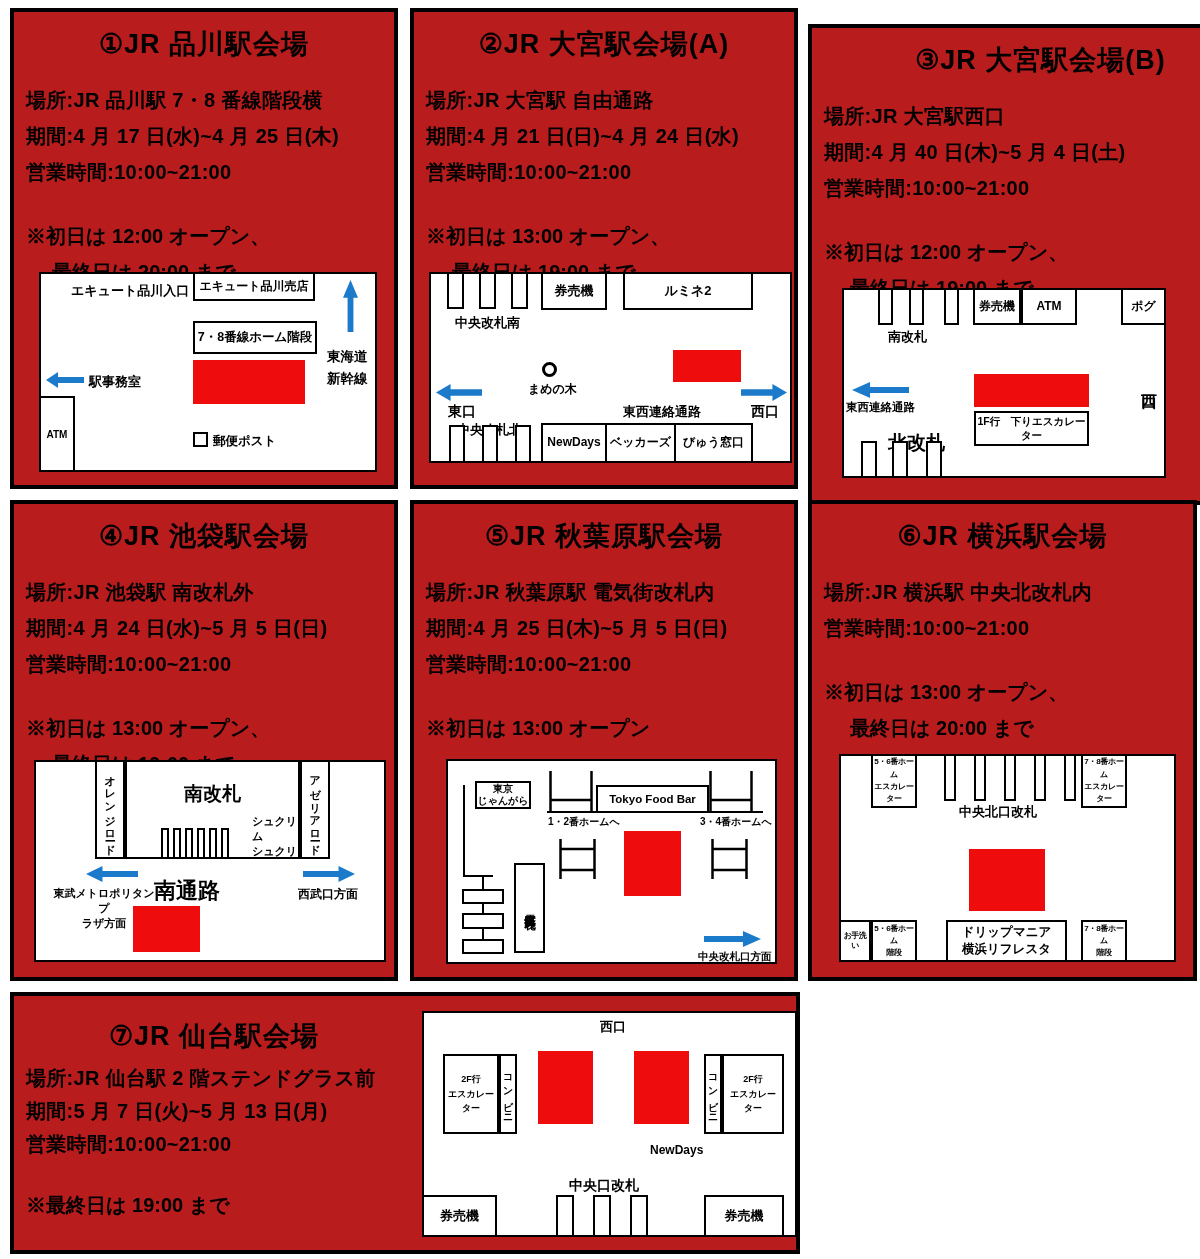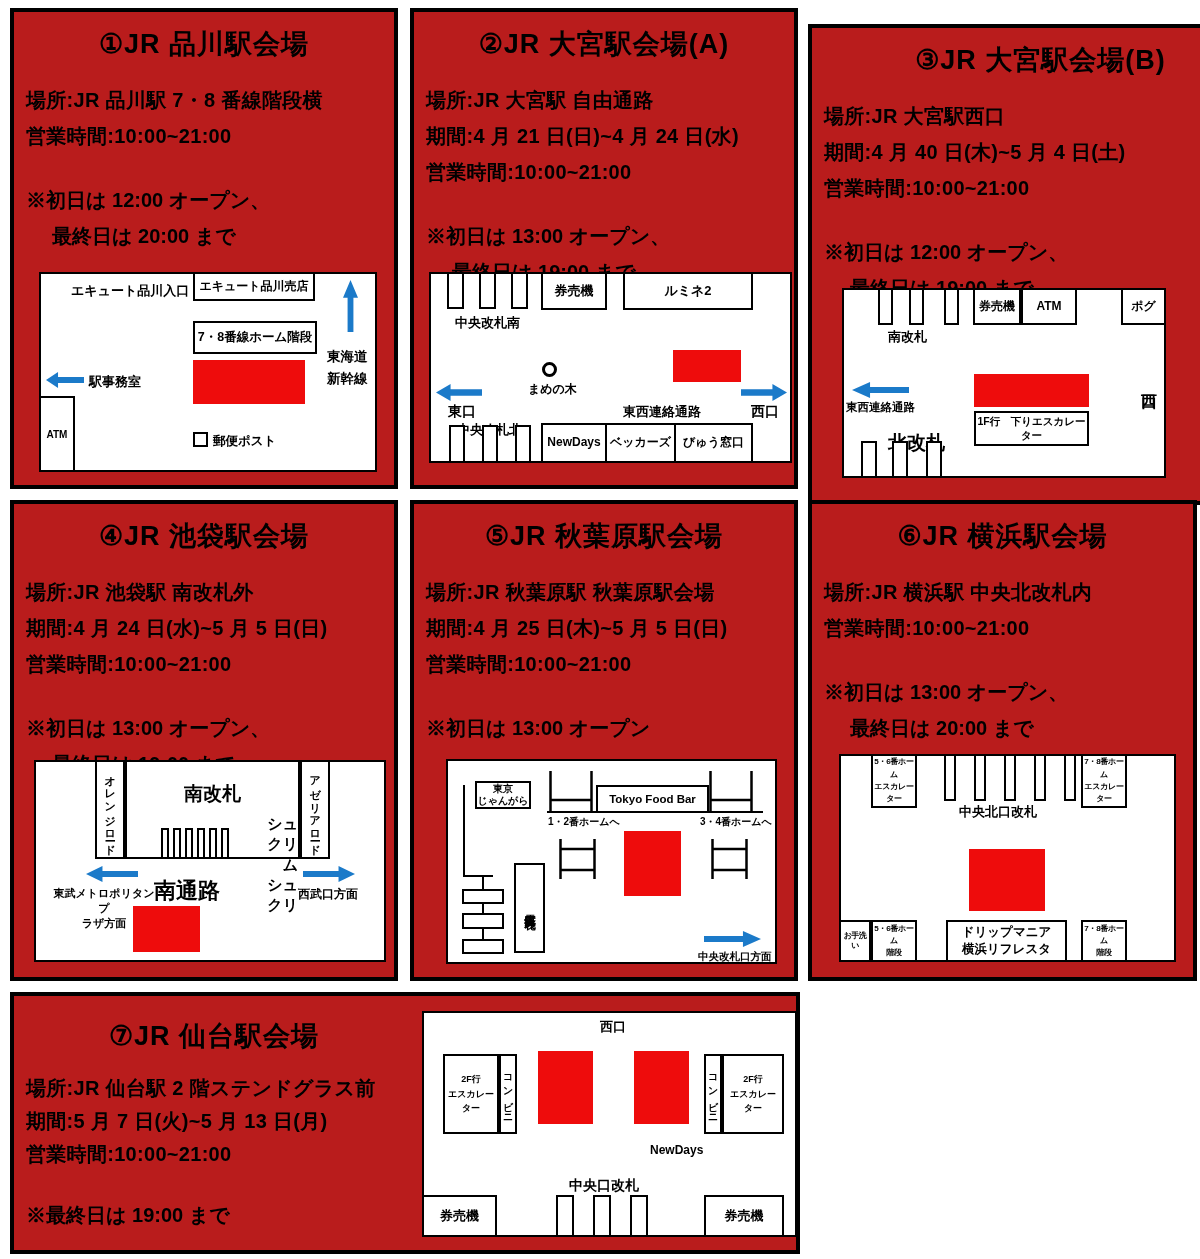--- a/index.html
+++ b/index.html
@@ -14,30 +14,31 @@
   .box{position:absolute;border:2px solid #000;background:#fff;display:flex;align-items:center;justify-content:center;text-align:center;line-height:1.3;font-weight:600;}
   .bar{position:absolute;border:2px solid #000;background:#fff;}
   .lbl{position:absolute;white-space:nowrap;font-weight:600;}
   .pre{white-space:pre-line;}
   .red{position:absolute;background:#ee0c0c;}
   .line{position:absolute;background:#000;}
   .vtext{writing-mode:vertical-rl;letter-spacing:1px;}
   svg.arrow{position:absolute;display:block;}
   .circle{position:absolute;border:3px solid #000;border-radius:50%;background:#fff;}
   .p7 h2.title{width:400px;margin-top:22px;}
-  .p7 .info{width:400px;margin-top:18px;line-height:33px;}
+  .p7 .info{width:400px;margin-top:8px;line-height:33px;}
   .p7 .notes{width:400px;margin-top:26px;}
 </style>
 </head>
 <body>
 
 <section class="panel" style="left:10px;top:8px;width:388px;height:481px">
   <h2 class="title">①JR 品川駅会場</h2>
   <div class="info">
     <div>場所:JR 品川駅 7・8 番線階段横</div>
+    <div>期間:4 月 17 日(水)~4 月 25 日(木)</div>
     <div>営業時間:10:00~21:00</div>
   </div>
   <div class="notes">
     <div>※初日は 12:00 オープン、</div>
     <div class="indent">最終日は 20:00 まで</div>
   </div>
   <div class="map" style="left:25px;top:260px;width:338px;height:200px">
     <div class="lbl" style="left:30px;top:8px;font-size:13px">エキュート品川入口</div>
     <div class="box" style="left:152px;top:0;width:122px;height:27px;border-top:none;font-size:12px">エキュート品川売店</div>
     <div class="box" style="left:152px;top:47px;width:124px;height:33px;font-size:12.5px">7・8番線ホーム階段</div>
@@ -144,42 +145,42 @@
   <div class="map" style="left:20px;top:256px;width:352px;height:202px">
     <div class="box vtext" style="left:59px;top:0;width:30px;height:97px;border-top:none;font-size:11px">オレンジロード</div>
     <div class="box" style="left:89px;top:0;width:175px;height:97px;border-top:none">
       <div class="lbl" style="left:50%;transform:translateX(-50%);top:20px;font-size:19px;font-weight:700">南改札</div>
       <div class="bar" style="left:34px;bottom:0;width:8px;height:29px;border-bottom:none"></div>
       <div class="bar" style="left:46px;bottom:0;width:8px;height:29px;border-bottom:none"></div>
       <div class="bar" style="left:58px;bottom:0;width:8px;height:29px;border-bottom:none"></div>
       <div class="bar" style="left:70px;bottom:0;width:8px;height:29px;border-bottom:none"></div>
       <div class="bar" style="left:82px;bottom:0;width:8px;height:29px;border-bottom:none"></div>
       <div class="bar" style="left:94px;bottom:0;width:8px;height:29px;border-bottom:none"></div>
-      <div class="lbl pre" style="left:125px;top:52px;font-size:15px;text-align:right;line-height:1.35">シュクリム
+      <div class="lbl pre" style="left:125px;top:52px;font-size:11px;text-align:left;line-height:1.35">シュクリム
 シュクリ</div>
     </div>
     <div class="box vtext" style="left:264px;top:0;width:30px;height:97px;border-top:none;font-size:11px">アゼリアロード</div>
     <svg class="arrow" style="left:50px;top:104px" width="52" height="16" viewBox="0 0 60 18" preserveAspectRatio="none">
         <path d="M60 5.5 H19 V0 L0 9 L19 18 V12.5 H60 Z" fill="#1b7ac9"></path>
       </svg>
     <div class="lbl pre" style="left:16px;top:124px;width:104px;font-size:11px;text-align:center;line-height:1.35">東武メトロポリタンプ
 ラザ方面</div>
     <div class="lbl" style="left:118px;top:114px;font-size:22px;font-weight:700">南通路</div>
     <svg class="arrow" style="left:267px;top:104px" width="52" height="16" viewBox="0 0 60 18" preserveAspectRatio="none">
         <path d="M0 5.5 H41 V0 L60 9 L41 18 V12.5 H0 Z" fill="#1b7ac9"></path>
       </svg>
     <div class="lbl" style="left:262px;top:124px;font-size:12px">西武口方面</div>
     <div class="red" style="left: 97px; top: 144px; width: 67px; height: 46px; background: rgb(238, 12, 12);"></div>
   </div>
 </section>
 
 <section class="panel" style="left:410px;top:500px;width:388px;height:481px">
   <h2 class="title">⑤JR 秋葉原駅会場</h2>
   <div class="info">
-    <div>場所:JR 秋葉原駅 秋葉原駅会場</div>
+    <div>場所:JR 秋葉原駅 電気街改札内</div>
     <div>期間:4 月 25 日(木)~5 月 5 日(日)</div>
     <div>営業時間:10:00~21:00</div>
   </div>
   <div class="notes">
     <div>※初日は 13:00 オープン</div>
   </div>
   <div class="map" style="left:32px;top:255px;width:331px;height:205px">
     <div class="line" style="left:15px;top:24px;width:2px;height:92px"></div>
     <div class="line" style="left:15px;top:114px;width:30px;height:2px"></div>
     <div class="line" style="left:34px;top:116px;width:2px;height:12px"></div>

